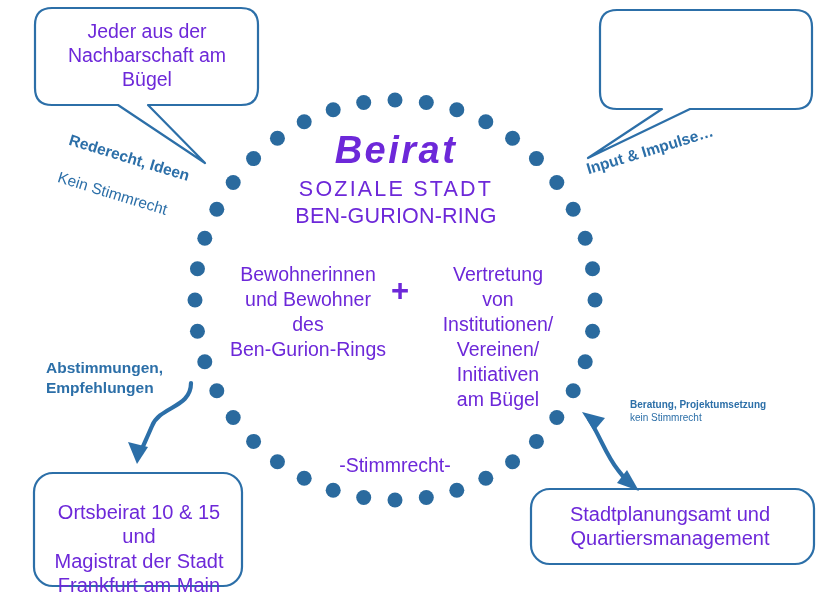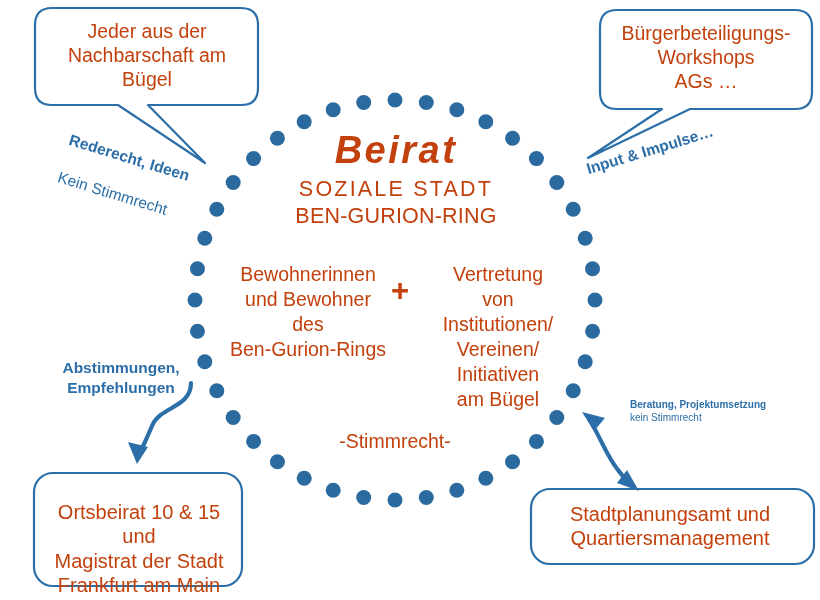--- a/index.html
+++ b/index.html
@@ -25,21 +25,21 @@
     position: absolute;
     left: 0; top: 0;
     width: 820px;
     height: 600px;
     pointer-events: none;
   }
 
   
   .txt {
     position: absolute;
-    color: #c2410c;
+    color: #6d28d9;
     line-height: 1.22;
     text-align: center;
     white-space: pre-line;
   }
 
   
   .bubble-text {
     font-size: 19.5px;
     font-weight: 400;
   }
@@ -87,21 +87,21 @@
     font-size: 31px;
     font-weight: 700;
     line-height: 1;
   }
   #center-right-col {
     left: 418px; top: 262px; width: 160px;
     font-size: 19.5px;
     line-height: 1.28;
   }
   #center-vote {
-    left: 300px; top: 430px; width: 190px;
+    left: 300px; top: 454px; width: 190px;
     font-size: 19.5px;
   }
 
   
   .angled {
     position: absolute;
     color: #2c6fa8;
     text-align: left;
     white-space: pre-line;
     line-height: 1.25;
@@ -121,21 +121,20 @@
     transform: rotate(-17deg);
     transform-origin: left top;
   }
 
   
   #ann-bl {
     position: absolute;
     left: 46px; top: 358px; width: 150px;
     font-size: 15.5px;
     font-weight: 700;
-    text-align: center;
     line-height: 1.3;
     color: #2c6fa8;
   }
   #ann-br {
     position: absolute;
     left: 630px; top: 398px; width: 178px;
     font-size: 10px;
     text-align: left;
     line-height: 1.3;
     color: #2c6fa8;
@@ -214,23 +213,20 @@
       <path d="M 589 419 C 601 438 606 455 618 470 C 623 477 627 481 631 485" fill="none" stroke="#2c6fa8" stroke-width="4.2" stroke-linecap="round"></path>
       <path d="M 639 491 L 617 483 L 627 470 Z" fill="#2c6fa8"></path>
       <path d="M 582 412 L 605 418 L 594 431 Z" fill="#2c6fa8"></path>
     </g>
   </svg>
 
   <div class="txt bubble-text" id="bubble-tl-text">Jeder aus der
 Nachbarschaft am
 Bügel</div>
 
-  <div class="txt bubble-text" id="bubble-tr-text">Bürgerbeteiligungs-
-Workshops
-AGs …</div>
 
   <div class="angled" id="ann-tl">
     <span class="l1">Rederecht, Ideen</span>
     <span class="l2">Kein Stimmrecht</span>
   </div>
 
   <div class="angled" id="ann-tr">Input &amp; Impulse…</div>
 
   <div class="txt" id="center-title">Beirat</div>
   <div class="txt" id="center-sub1">SOZIALE STADT</div>

